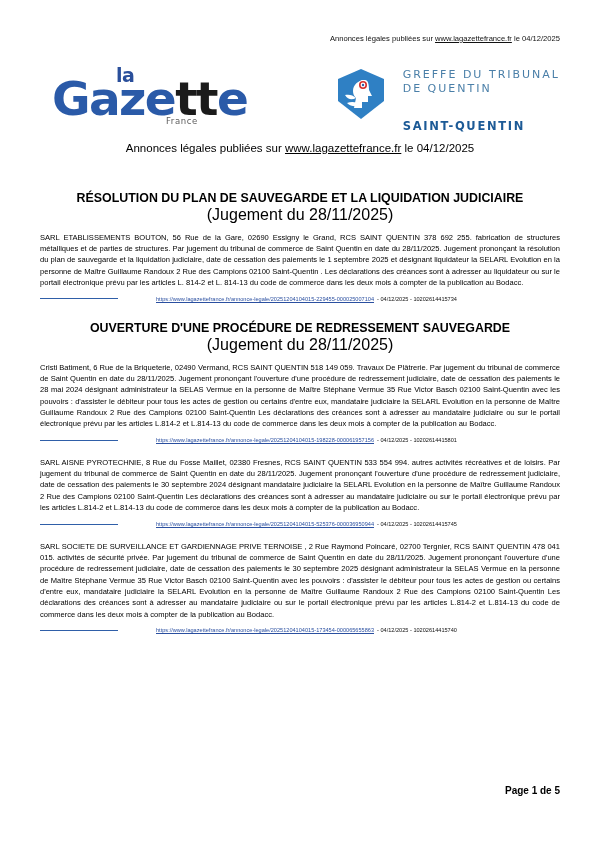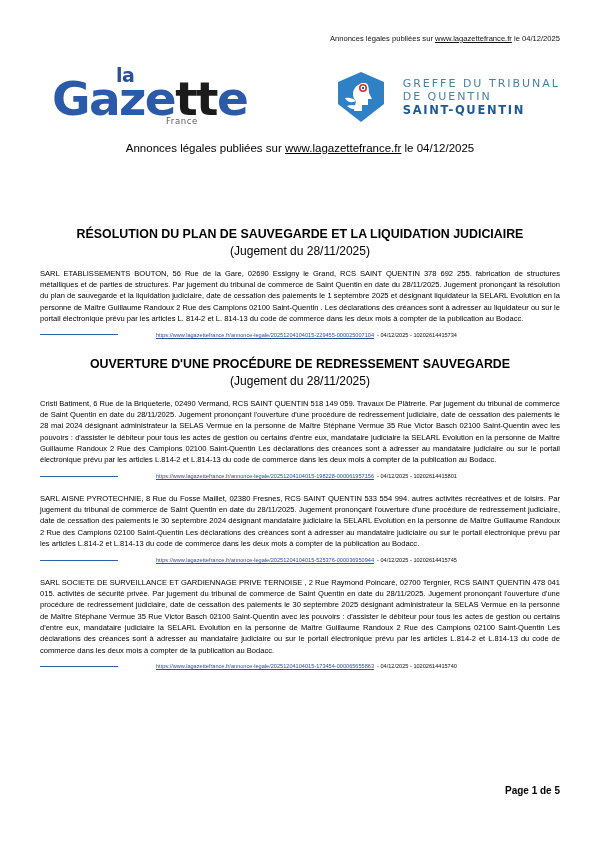--- a/index.html
+++ b/index.html
@@ -83,73 +83,72 @@
     letter-spacing: 0.6px;
     font-family: "DejaVu Sans", sans-serif;
   }
 
   .greffe-logo {
     position: absolute;
     right: 0px;
     top: 6px;
     height: 58px;
     display: flex;
-    align-items: center;
     gap: 16px;
   }
   .greffe-mark { width: 52px; height: 52px; flex: 0 0 auto; }
   .greffe-text {
     font-family: "DejaVu Sans", sans-serif;
     color: #2f6fa8;
     line-height: 13.5px;
   }
   .greffe-text .l1,
   .greffe-text .l2 {
     font-size: 11px;
     letter-spacing: 2.0px;
     color: #4a7fa8;
   }
   .greffe-text .l3 {
     font-size: 11.5px;
     letter-spacing: 1.7px;
     font-weight: bold;
     color: #1c5a96;
+    margin-top: 25px;
   }
 
   
   .subtitle {
     position: absolute;
     top: 142px;
     left: 40px;
     right: 40px;
     text-align: center;
     font-size: 11.5px;
     color: #000;
   }
   .subtitle .u { text-decoration: underline; }
 
   
   .content {
     position: absolute;
     top: 190px;
     left: 40px;
     width: 520px;
-    margin-top: 36px;
   }
 
   .sec-title {
     text-align: center;
     font-size: 12.4px;
     font-weight: bold;
     line-height: 16.5px;
     margin: 0 0 1px 0;
   }
   .sec-sub {
     text-align: center;
-    font-size: 12px;
+    font-size: 16px;
     line-height: 14px;
     margin: 0 0 10px 0;
   }
 
   .announce {
     font-size: 7.55px;
     line-height: 11.35px;
     text-align: justify;
     margin: 0 0 2px 0;
     color: #000;

